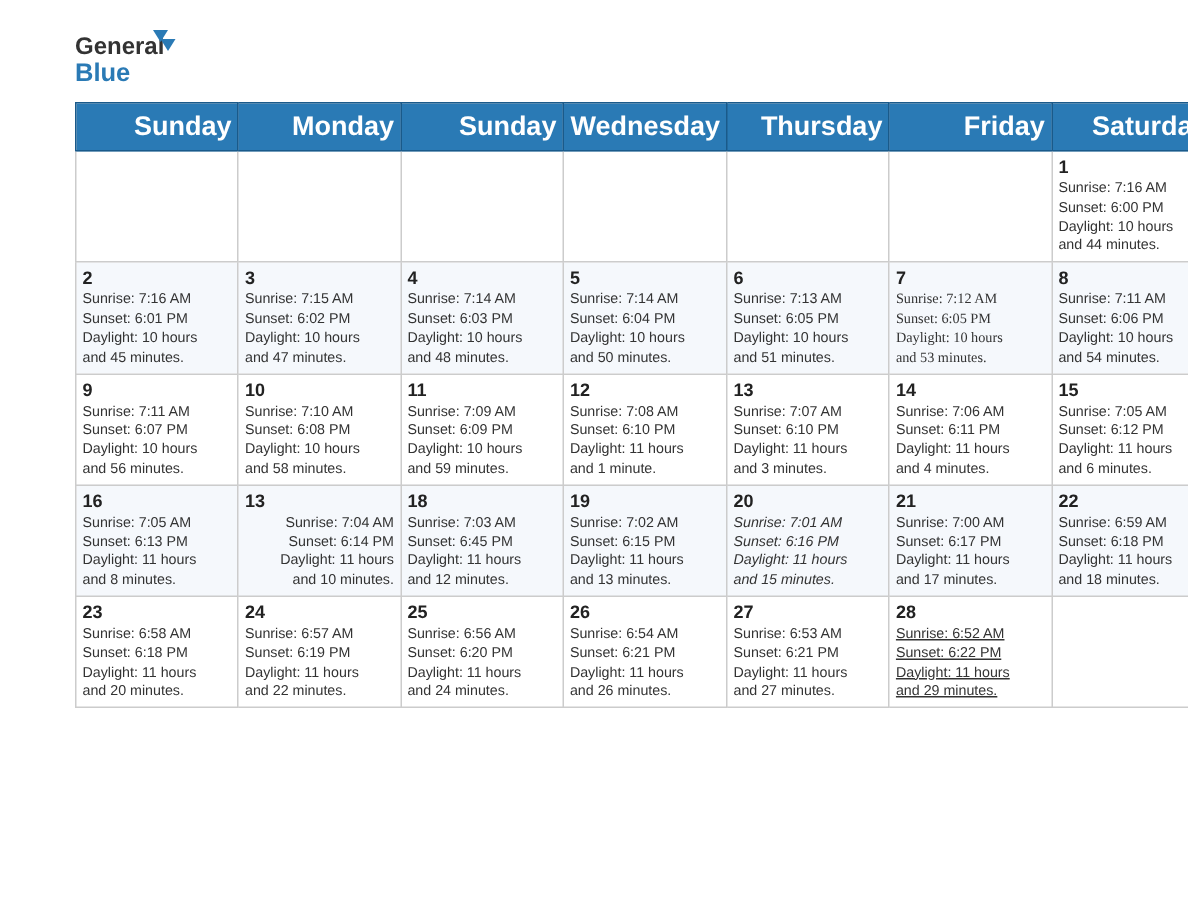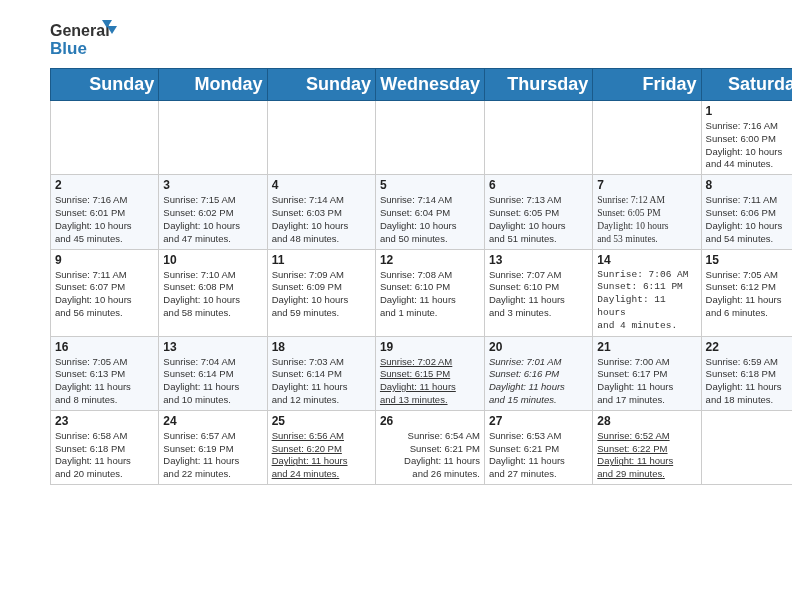--- a/index.html
+++ b/index.html
@@ -211,21 +211,21 @@
           </td>
           <td>
             <span class="day-number">13</span>
             <div class="day-info" style="white-space: pre-line;">Sunrise: 7:07 AM
 Sunset: 6:10 PM
 Daylight: 11 hours
 and 3 minutes.</div>
           </td>
           <td>
             <span class="day-number">14</span>
-            <div class="day-info" style="white-space: pre-line; font-family: Liberation Mono, monospace;">Sunrise: 7:06 AM
+            <div class="day-info" style="white-space: pre-line;">Sunrise: 7:06 AM
 Sunset: 6:11 PM
 Daylight: 11 hours
 and 4 minutes.</div>
           </td>
           <td>
             <span class="day-number">15</span>
             <div class="day-info" style="white-space: pre-line;">Sunrise: 7:05 AM
 Sunset: 6:12 PM
 Daylight: 11 hours
 and 6 minutes.</div>
@@ -234,35 +234,35 @@
         <tr>
           <td>
             <span class="day-number">16</span>
             <div class="day-info" style="white-space: pre-line;">Sunrise: 7:05 AM
 Sunset: 6:13 PM
 Daylight: 11 hours
 and 8 minutes.</div>
           </td>
           <td>
             <span class="day-number">13</span>
-            <div class="day-info" style="white-space: pre-line;">Sunrise: 7:04 AM
+            <div class="day-info" style="white-space: pre-line; text-align: right;">Sunrise: 7:04 AM
 Sunset: 6:14 PM
 Daylight: 11 hours
 and 10 minutes.</div>
           </td>
           <td>
             <span class="day-number">18</span>
             <div class="day-info" style="white-space: pre-line;">Sunrise: 7:03 AM
-Sunset: 6:14 PM
+Sunset: 6:45 PM
 Daylight: 11 hours
 and 12 minutes.</div>
           </td>
           <td>
             <span class="day-number">19</span>
-            <div class="day-info" style="white-space: pre-line; text-decoration: underline;">Sunrise: 7:02 AM
+            <div class="day-info" style="white-space: pre-line;">Sunrise: 7:02 AM
 Sunset: 6:15 PM
 Daylight: 11 hours
 and 13 minutes.</div>
           </td>
           <td>
             <span class="day-number">20</span>
             <div class="day-info" style="white-space: pre-line; font-style: italic;">Sunrise: 7:01 AM
 Sunset: 6:16 PM
 Daylight: 11 hours
 and 15 minutes.</div>
@@ -292,28 +292,28 @@
           </td>
           <td>
             <span class="day-number">24</span>
             <div class="day-info" style="white-space: pre-line;">Sunrise: 6:57 AM
 Sunset: 6:19 PM
 Daylight: 11 hours
 and 22 minutes.</div>
           </td>
           <td>
             <span class="day-number">25</span>
-            <div class="day-info" style="white-space: pre-line; text-decoration: underline;">Sunrise: 6:56 AM
+            <div class="day-info" style="white-space: pre-line;">Sunrise: 6:56 AM
 Sunset: 6:20 PM
 Daylight: 11 hours
 and 24 minutes.</div>
           </td>
           <td>
             <span class="day-number">26</span>
-            <div class="day-info" style="white-space: pre-line; text-align: right;">Sunrise: 6:54 AM
+            <div class="day-info" style="white-space: pre-line;">Sunrise: 6:54 AM
 Sunset: 6:21 PM
 Daylight: 11 hours
 and 26 minutes.</div>
           </td>
           <td>
             <span class="day-number">27</span>
             <div class="day-info" style="white-space: pre-line;">Sunrise: 6:53 AM
 Sunset: 6:21 PM
 Daylight: 11 hours
 and 27 minutes.</div>

